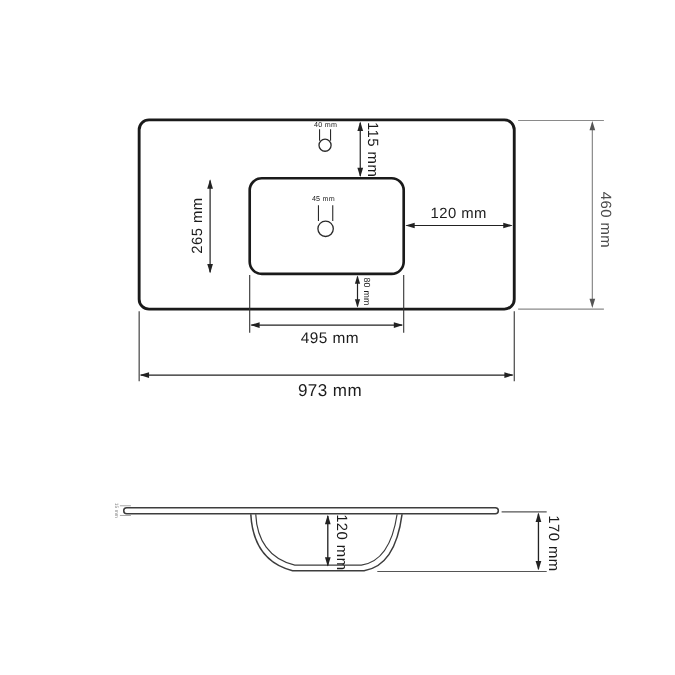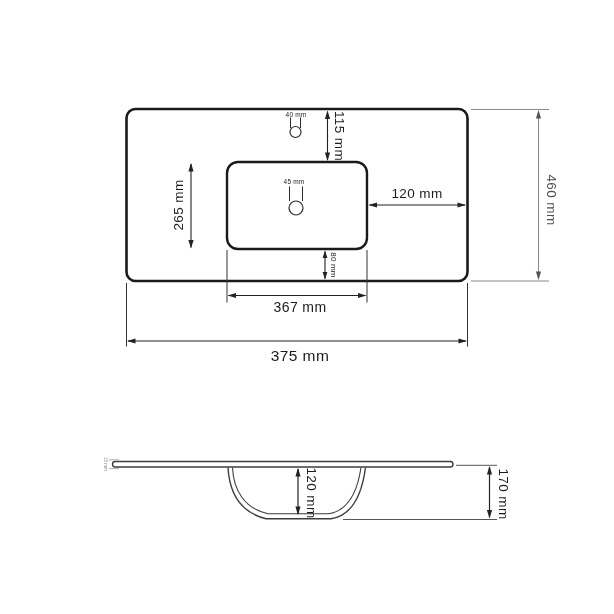--- a/index.html
+++ b/index.html
@@ -101,23 +101,23 @@
   <div class="lbl fs-tiny" style="left:294px;top:181.5px;">45 mm</div>
 
   <div class="lbl fs-med rot-ccw" style="left:179px;top:204.5px;">265 mm</div>
 
   <div class="lbl fs-med" style="left:417px;top:193.5px;">120 mm</div>
 
   <div class="lbl fs-mini rot-cw" style="left:333px;top:264.5px;">80 mm</div>
 
   <div class="lbl fs-med rot-cw muted-text" style="left:551px;top:199.5px;">460 mm</div>
 
-  <div class="lbl fs-lg" style="left:300px;top:306.5px;">367 mm</div>
+  <div class="lbl fs-lg" style="left:300px;top:306.5px;">495 mm</div>
 
-  <div class="lbl fs-xl" style="left:300px;top:356px;">375 mm</div>
+  <div class="lbl fs-xl" style="left:300px;top:356px;">973 mm</div>
 
   <div class="lbl fs-med rot-cw" style="left:311px;top:492.5px;">120 mm</div>
 
   <div class="lbl fs-med rot-cw" style="left:503px;top:493.5px;">170 mm</div>
 
   <div class="lbl fs-nano rot-cw faint-text" style="left:105px;top:464px;">15 mm</div>
 
 </div>
 
 </body></html>

